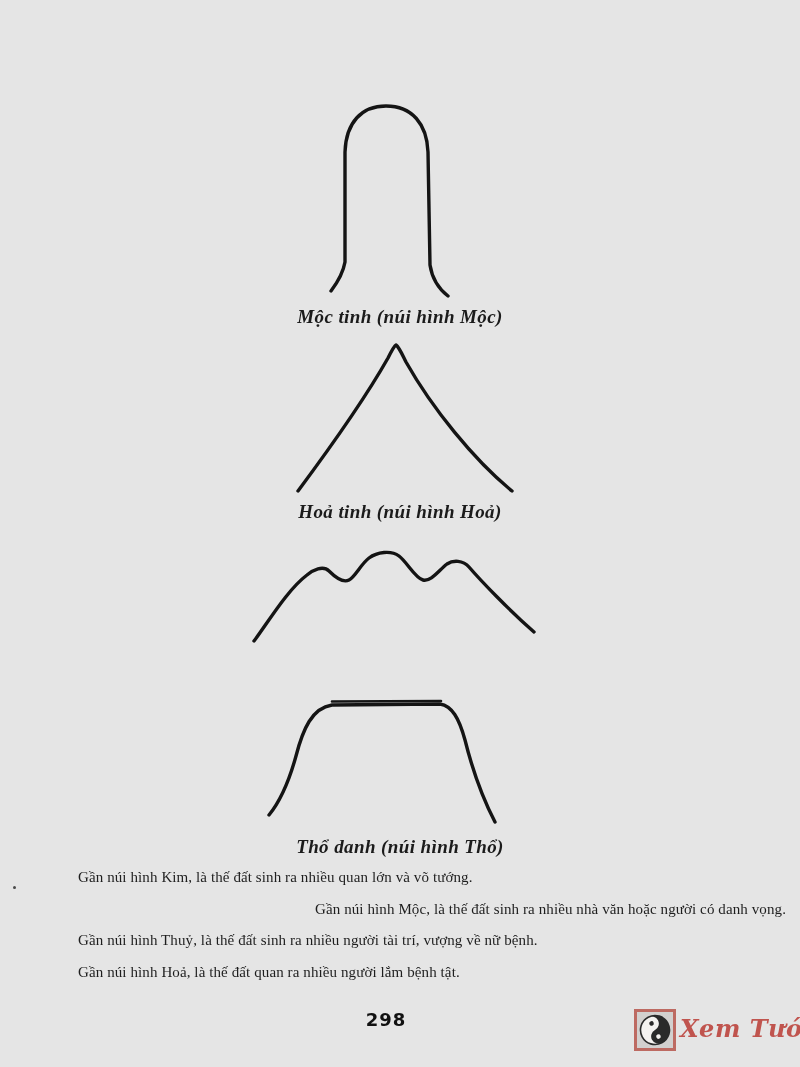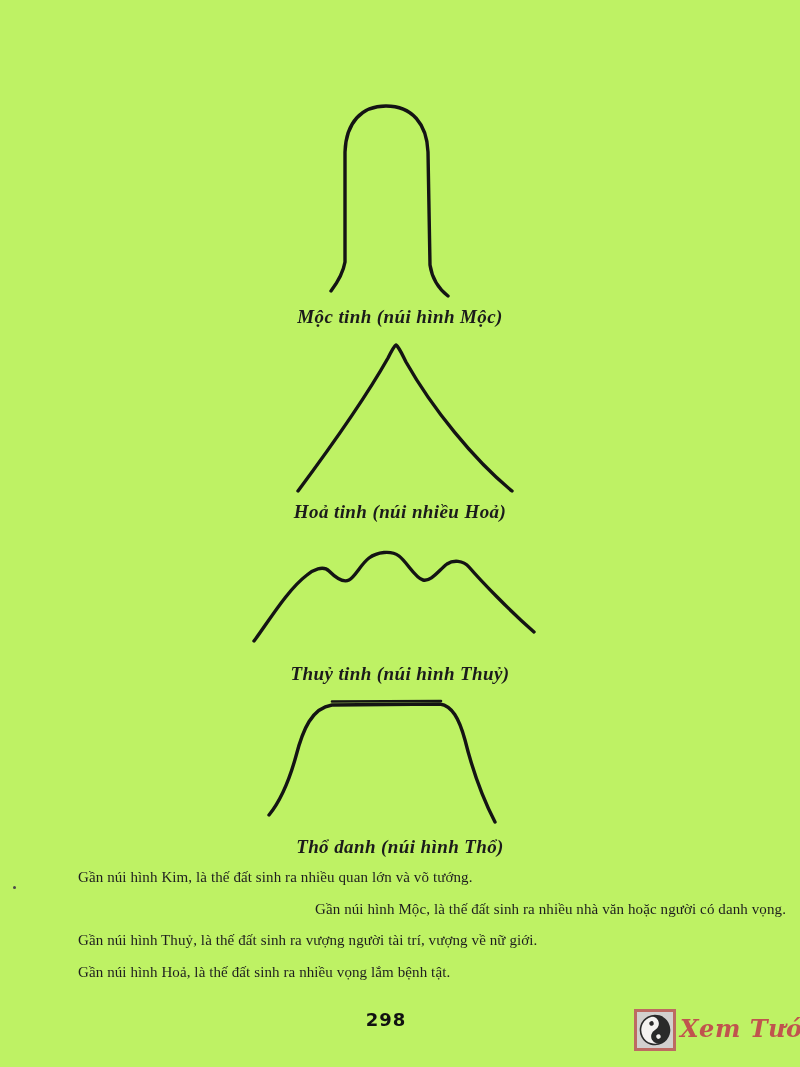--- a/index.html
+++ b/index.html
@@ -5,21 +5,21 @@
   html, body { margin: 0; padding: 0; }
   body {
     width: 800px; height: 1067px;
     background: #ffffff;
     font-family: "Liberation Serif", serif;
     position: relative;
     overflow: hidden;
   }
   .page {
     position: absolute; inset: 0;
-    background: #bef264;
+    background: #e5e5e5;
     text-decoration: underline;
   }
   .figure-svg { position: absolute; }
   .figure-svg path { stroke: #141414; fill: none; stroke-linecap: round; stroke-linejoin: round; }
   .caption {
     position: absolute; left: 0; right: 0;
     text-align: center;
     font-style: italic;
     font-weight: 600;
     font-size: 19px;
@@ -85,39 +85,38 @@
 <div class="page">
 
   <svg class="figure-svg" style="left:320px; top:100px;" width="136" height="200" viewBox="0 0 136 200">
     <path d="M 11,191 C 17,183 23,174 25,162 L 25,52 C 26,22 42,6 66,6 C 92,6 107,24 108,52 L 110,165 C 112,178 119,189 128,196" stroke-width="3.4"></path>
   </svg>
   <div class="caption" style="top:306px;">Mộc tinh (núi hình Mộc)</div>
 
   <svg class="figure-svg" style="left:288px; top:338px;" width="232" height="158" viewBox="0 0 232 158">
     <path d="M 10,153 C 36,118 74,66 100,20 C 103,14 106,8 108,7 C 111,9 114,16 118,24 C 144,70 186,122 224,153" stroke-width="3.4"></path>
   </svg>
-  <div class="caption" style="top:501px;">Hoả tinh (núi nhiều Hoả)</div>
+  <div class="caption" style="top:501px;">Hoả tinh (núi hình Hoả)</div>
 
   <svg class="figure-svg" style="left:243px; top:548px;" width="300" height="102" viewBox="0 0 300 102">
     <path d="M 11,93 C 24,76 44,42 64,27 C 70,22 80,17 86,23 C 92,29 100,35 106,32 C 112,29 118,16 126,10 C 134,4 148,2 156,8 C 164,14 172,30 180,32 C 188,34 196,22 204,16 C 210,12 220,12 226,19 C 238,33 266,62 291,84" stroke-width="3.4"></path>
   </svg>
-  <div class="caption" style="top:663px;">Thuỷ tinh (núi hình Thuỷ)</div>
 
   <svg class="figure-svg" style="left:260px; top:696px;" width="242" height="132" viewBox="0 0 242 132">
     <path d="M 9,119 C 18,108 28,89 36,60 C 43,33 52,12 72,9 L 180,8 C 192,10 199,22 205,44 C 212,72 222,101 235,126" stroke-width="3.4"></path>
     <path d="M 72,5.5 L 181,5" stroke-width="2.6"></path>
   </svg>
   <div class="caption" style="top:836px;">Thổ danh (núi hình Thổ)</div>
 
   <div class="ink-speck"></div>
 
   <div class="body-line" style="top:869px;">Gần núi hình Kim, là thế đất sinh ra nhiều quan lớn và võ tướng.</div>
   <div class="body-line" style="top:901px;text-align:right;">Gần núi hình Mộc, là thế đất sinh ra nhiều nhà văn hoặc người có danh vọng.</div>
-  <div class="body-line" style="top:932px;">Gần núi hình Thuỷ, là thế đất sinh ra vượng người tài trí, vượng về nữ giới.</div>
-  <div class="body-line" style="top:964px;">Gần núi hình Hoả, là thế đất sinh ra nhiều vọng lắm bệnh tật.</div>
+  <div class="body-line" style="top:932px;">Gần núi hình Thuỷ, là thế đất sinh ra nhiều người tài trí, vượng về nữ bệnh.</div>
+  <div class="body-line" style="top:964px;">Gần núi hình Hoả, là thế đất quan ra nhiều người lắm bệnh tật.</div>
 
   <div class="page-number">298</div>
 
   <div class="watermark">
     <div class="logo-box">
       <svg width="32" height="32" viewBox="0 0 32 32">
         <circle cx="16" cy="16" r="14.5" fill="#f4f2f0" stroke="#2a2a2a" stroke-width="1.6"></circle>
         <path d="M16,1.5 A14.5,14.5 0 0 1 16,30.5 A7.25,7.25 0 0 1 16,16 A7.25,7.25 0 0 0 16,1.5 Z" fill="#2a2a2a"></path>
         <circle cx="16" cy="8.6" r="2.3" fill="#2a2a2a"></circle>
         <circle cx="16" cy="23.4" r="2.3" fill="#f4f2f0"></circle>

